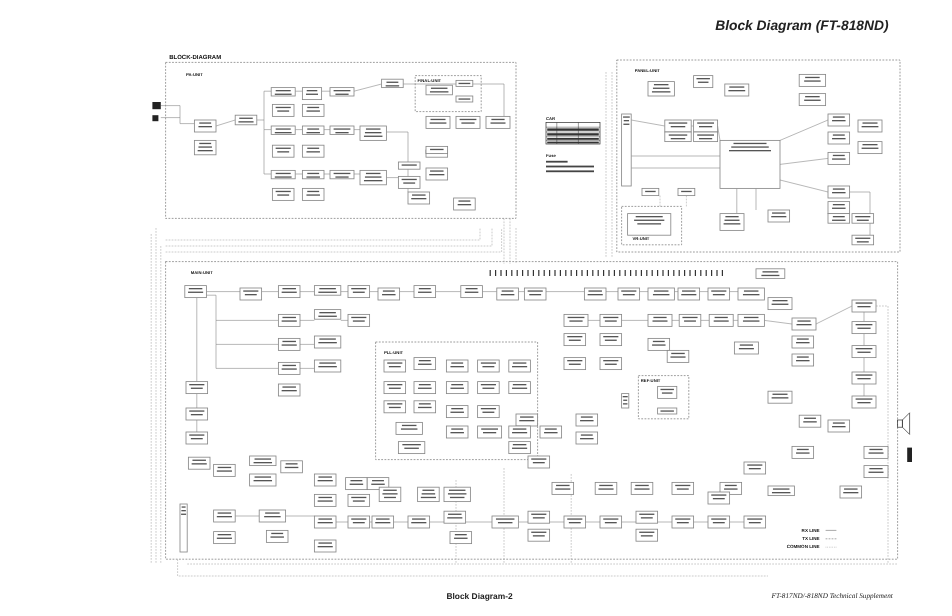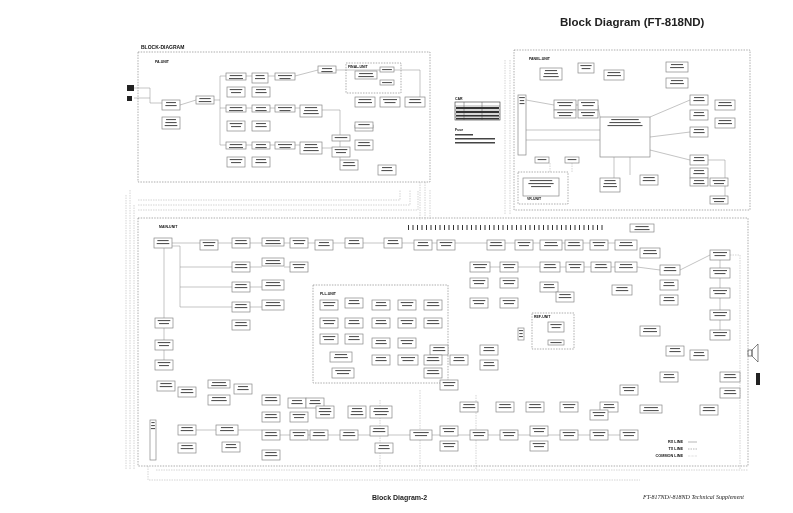--- a/index.html
+++ b/index.html
@@ -1,17 +1,17 @@
 <!DOCTYPE html>
 <html><head>
 <meta charset="utf-8">
 <style>
   html,body{margin:0;padding:0;background:#fff;}
   body{width:793px;height:513px;position:relative;overflow:hidden;font-family:"Liberation Sans",sans-serif;color:#111;}
-  .title{position:absolute;left:560px;top:16px;font-size:11.5px;font-weight:bold;color:#222;}
+  .title{position:absolute;left:596px;top:16px;font-size:11.5px;font-weight:bold;font-style:italic;color:#222;}
   .footer-left{position:absolute;left:372px;top:494px;font-size:7px;font-weight:bold;color:#222;}
   .footer-right{position:absolute;left:643px;top:494px;font-size:6px;font-style:italic;font-family:"Liberation Serif",serif;color:#222;}
   svg{position:absolute;left:0;top:0;}
   .lbl{font-family:"Liberation Sans",sans-serif;font-weight:bold;fill:#111;}
   .blk{fill:#fff;stroke:#888;stroke-width:0.7;}
   .unit{fill:none;stroke:#777;stroke-width:0.6;stroke-dasharray:1.5,1.2;}
   .wire{fill:none;stroke:#888;stroke-width:0.5;}
   .wired{fill:none;stroke:#aaa;stroke-width:0.5;stroke-dasharray:1.5,1;}
   .tiny{fill:#555;}
 </style>

